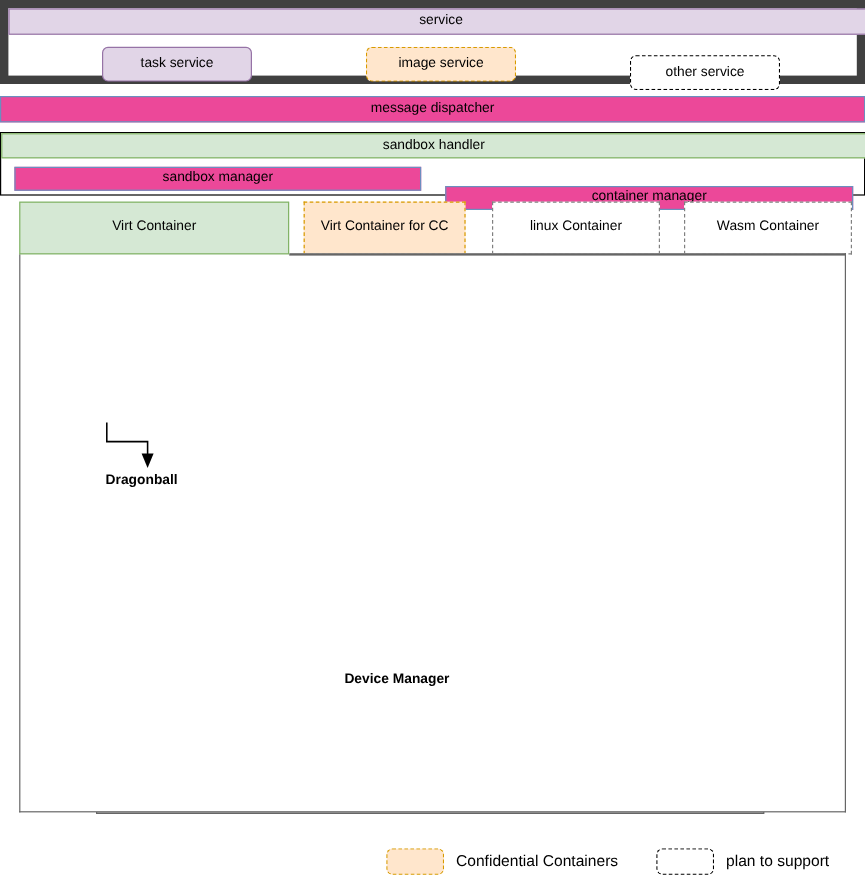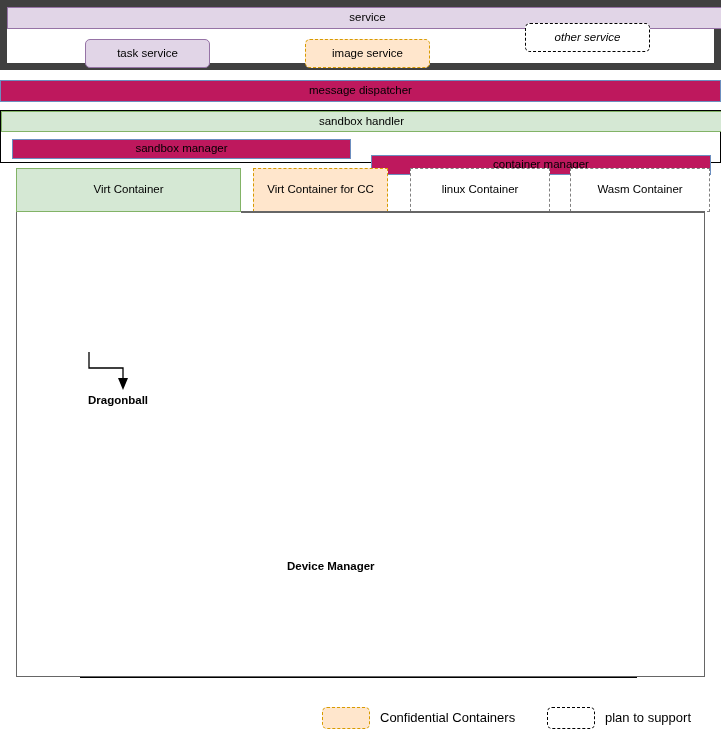--- a/index.html
+++ b/index.html
@@ -22,21 +22,21 @@
     display:flex;
     align-items:center;
     justify-content:center;
     text-align:center;
     line-height:1.15;
     background:#ffffff;
   }
 
   
   .fill-purple{background:#e1d5e7;border:1px solid #9673a6;}
-  .fill-blue{background:#be185d;border:1px solid #6c8ebf;text-align:right;}
+  .fill-blue{background:#ec4899;border:1px solid #6c8ebf;text-align:right;}
   .fill-green{background:#d5e8d4;border:1px solid #82b366;}
   .fill-orange{background:#ffe6cc;border:1px dashed #d79b00;}
   .stroke-solid{border:1px solid #000000;}
   .stroke-gray{border:1.6px solid #666666;}
   .stroke-dash-black{border:1px dashed #000000;}
   .stroke-dash-gray{border:1.4px dashed #808080;}
   .round{border-radius:5px;}
 
   
   #service-panel{left:0;top:0;width:721px;height:70px;border:7px solid #404040;box-sizing:border-box;}
@@ -93,21 +93,21 @@
   <div class="box" id="service-panel" style="display:block;">
     <div class="box fill-purple" id="service-header">
       <span id="service-header-label">service</span>
     </div>
     <div class="box fill-purple round" style="left:78px;top:32px;width:125px;height:29px;">
       <span>task service</span>
     </div>
     <div class="box fill-orange round" style="left:298px;top:32px;width:125px;height:29px;">
       <span>image service</span>
     </div>
-    <div class="box stroke-dash-black round" style="left:518px;top:16px;width:125px;height:29px;font-style:italic;">
+    <div class="box stroke-dash-black round" style="left:518px;top:39px;width:125px;height:29px;">
       <span>other service</span>
     </div>
   </div>
 
   <div class="box fill-blue" id="message-dispatcher">
     <span>message dispatcher</span>
   </div>
 
   <div class="box" id="runtime-handler-panel" style="display:block;">
     <div class="box fill-green" id="runtime-handler-bar">

